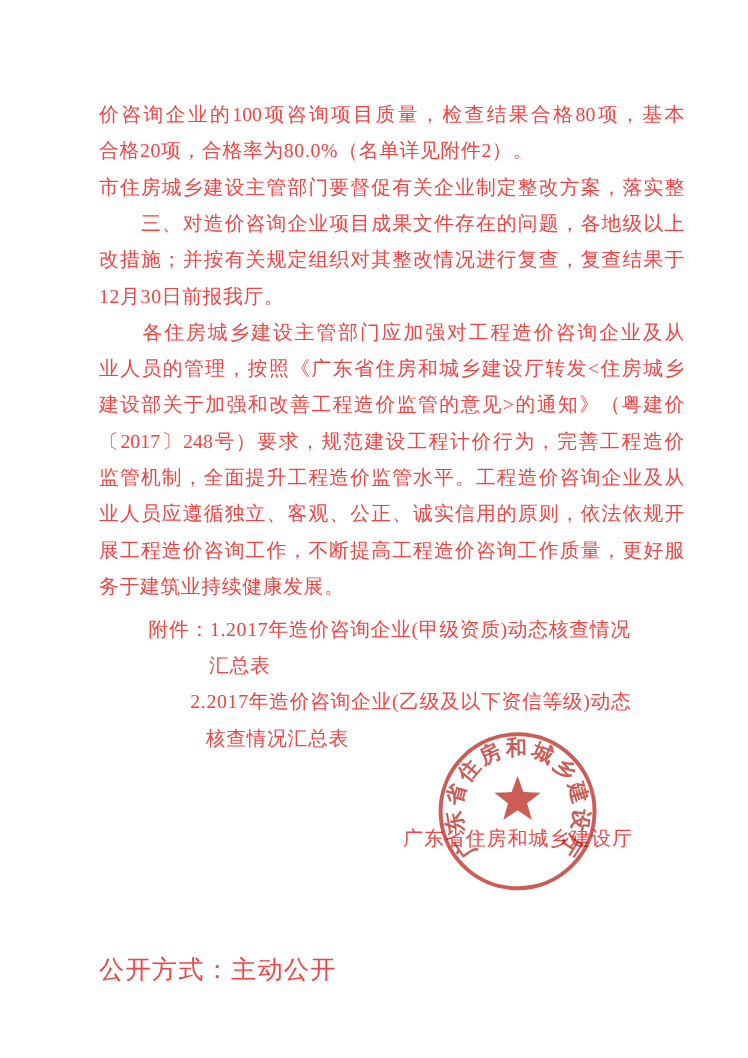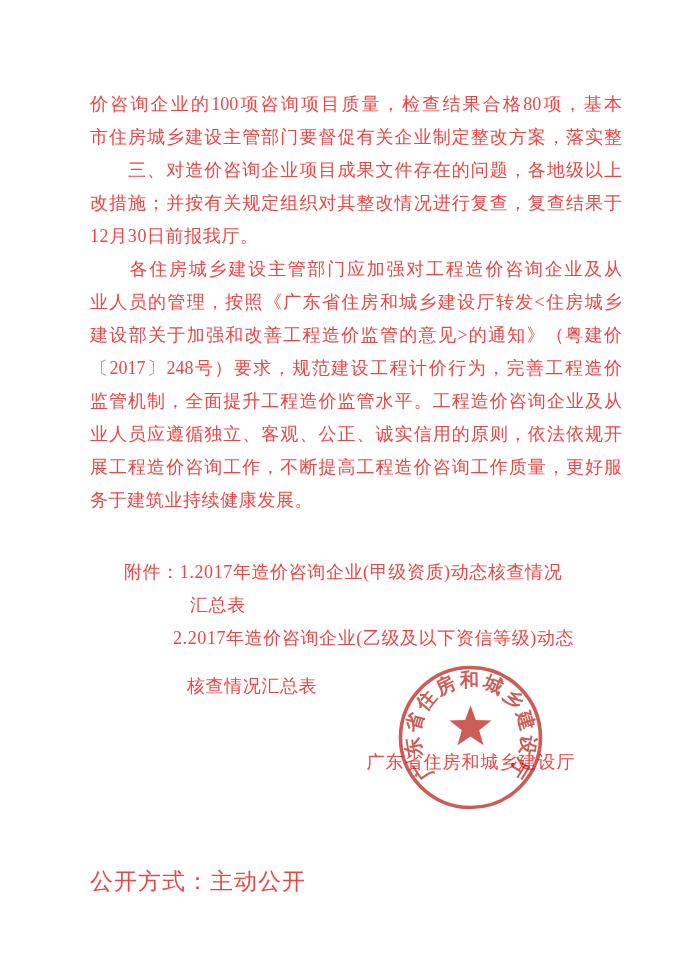--- a/index.html
+++ b/index.html
@@ -38,20 +38,21 @@
 </style>
 </head>
 <body>
 
 <div class="page" style="color: #ef4444; background: rgb(255, 255, 255); padding-left: 16px;">
 
   <div class="body-text">
 
       <div class="line">价咨询企业的100项咨询项目质量，检查结果合格80项，基本</div>
 
+      <div class="line para-end">合格20项，合格率为80.0%（名单详见附件2）。</div>
 
       <div class="line">市住房城乡建设主管部门要督促有关企业制定整改方案，落实整</div>
 
       <div class="line">　　三、对造价咨询企业项目成果文件存在的问题，各地级以上</div>
 
       <div class="line">改措施；并按有关规定组织对其整改情况进行复查，复查结果于</div>
 
       <div class="line para-end">12月30日前报我厅。</div>
 
       <div class="line">　　各住房城乡建设主管部门应加强对工程造价咨询企业及从</div>
@@ -66,27 +67,27 @@
 
       <div class="line">业人员应遵循独立、客观、公正、诚实信用的原则，依法依规开</div>
 
       <div class="line">展工程造价咨询工作，不断提高工程造价咨询工作质量，更好服</div>
 
       <div class="line para-end">务于建筑业持续健康发展。</div>
     </div>
 
   <div class="attachment">
 
-      <div class="att-line" style="margin-left: 34px;">附件：1.2017年造价咨询企业(甲级资质)动态核查情况</div>
+      <div class="att-line" style="margin-left: 45px;">附件：1.2017年造价咨询企业(甲级资质)动态核查情况</div>
 
       <div class="att-line" style="margin-left: 100px;">汇总表</div>
 
       <div class="att-line" style="margin-left: 83px;">2.2017年造价咨询企业(乙级及以下资信等级)动态</div>
 
-      <div class="att-line" style="margin-left: 97px; margin-top: 15px;">核查情况汇总表</div>
+      <div class="att-line" style="margin-left: 97px;">核查情况汇总表</div>
     </div>
 
   <div class="signature">
     <div class="sig-agency">广东省住房和城乡建设厅</div>
   </div>
 
   <svg class="seal" viewBox="0 0 146 146" aria-hidden="true">
     <circle class="ring" cx="73" cy="73" r="69.5"></circle>
     <defs>
       <path id="sealArc" d="M 36.9 109.1 A 51 51 0 1 1 109.1 109.1" fill="none"></path>

